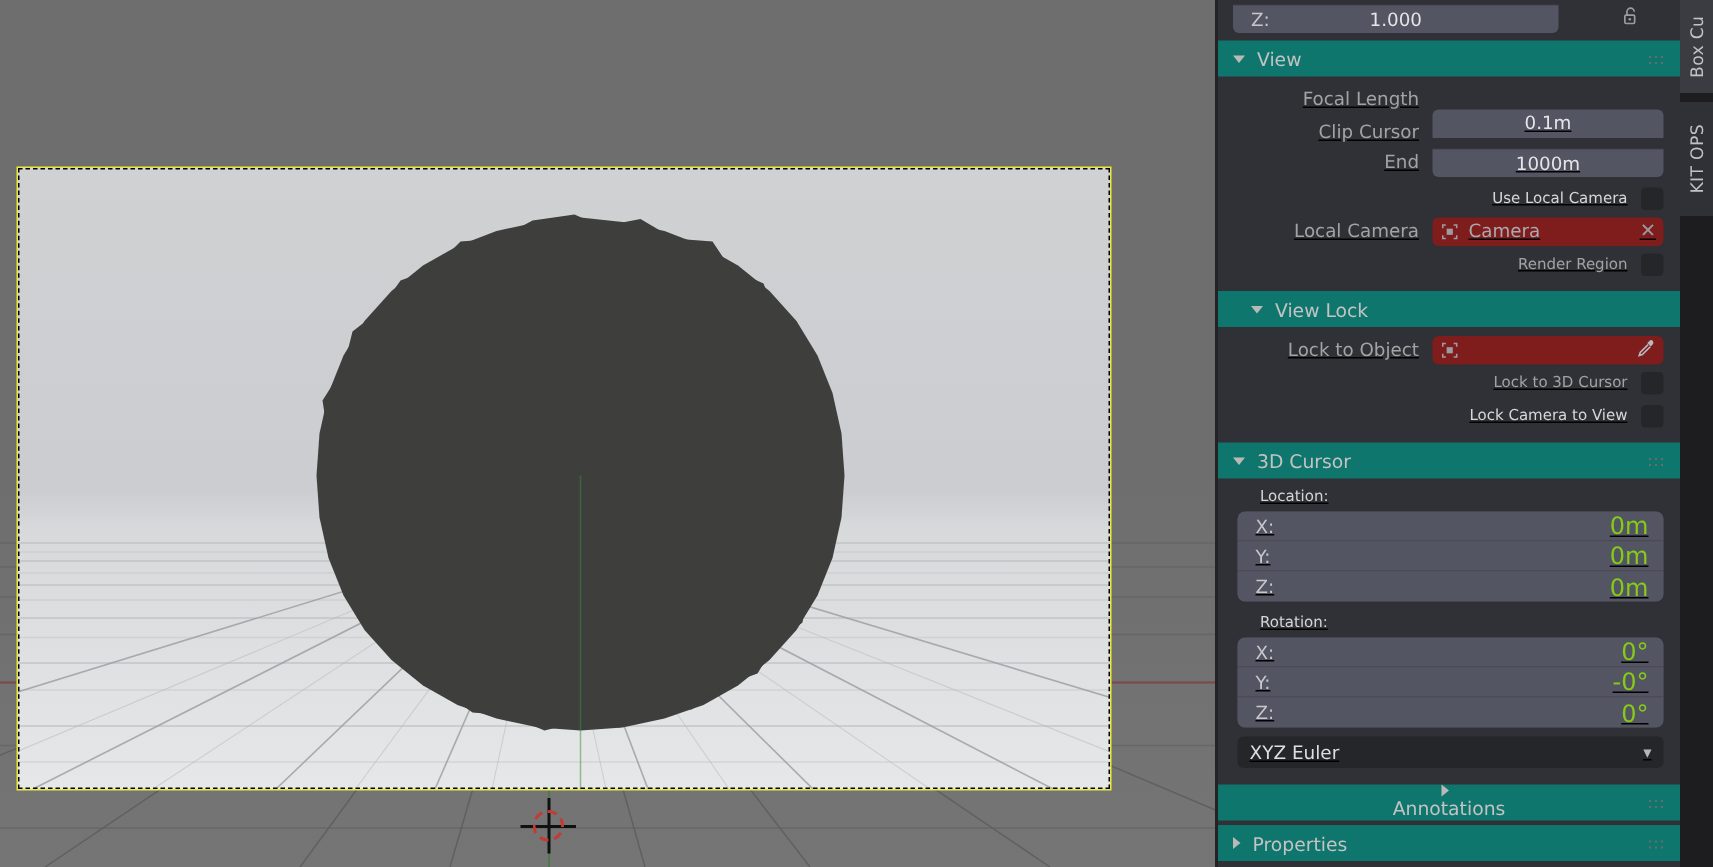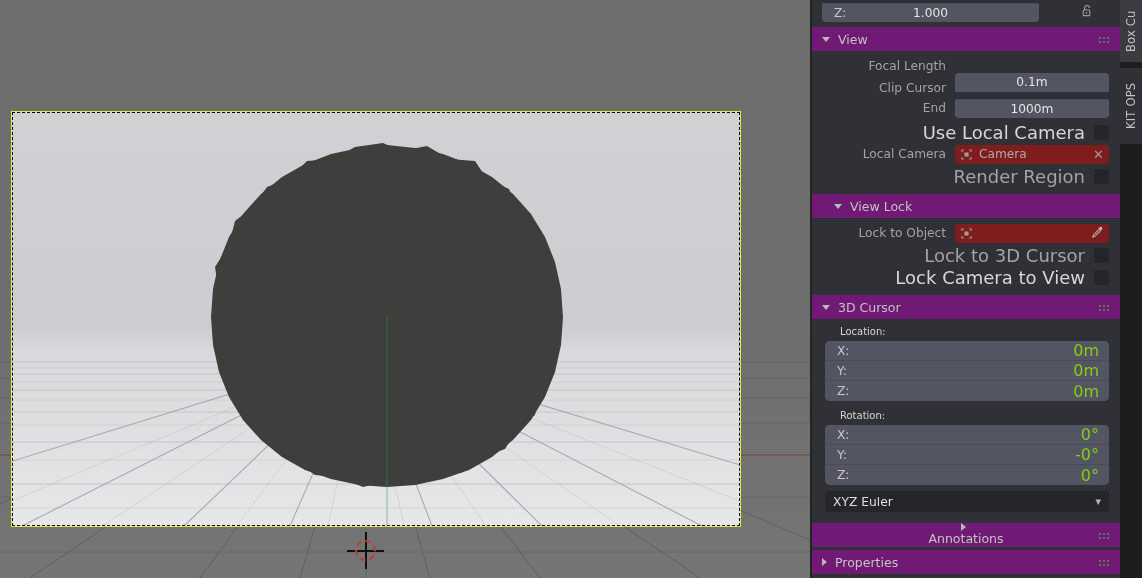--- a/index.html
+++ b/index.html
@@ -51,21 +51,21 @@
   #cursor3d .ch.v { top:-5px; left:12.5px; width:2px; height:37px; }
 
   
   #npanel {
     position: absolute; right: 22px; top: 0;
     width: 308px; height: 578px;
     background: #303136;
     overflow: hidden;
   }
   .panel-header {
-    background: #701a75;
+    background: #0f766e;
     height: 24px;
     display: flex; align-items: center;
     padding: 0 8px;
     color: #c3c3c3;
     font-size: 12.5px;
     position: relative;
   }
   .panel-header .tri {
     width: 0; height: 0; margin-right: 8px; margin-left: 2px;
     border-left: 4.5px solid transparent;
@@ -78,21 +78,21 @@
     border-top: 4.5px solid transparent;
     border-bottom: 4.5px solid transparent;
   }
   .grip {
     position: absolute; right: 10px; top: 9px;
     width: 12px; height: 7px;
     background-image:
       radial-gradient(circle, #6a6b71 0.8px, transparent 1px);
     background-size: 4px 4px;
   }
-  .panel-body { background: #303136; padding: 5px 0 6px 0; }
+  .panel-body { background: #303136; padding: 5px 0 6px 0; text-decoration: underline; }
 
   .row {
     display: flex; align-items: center;
     height: 20px; margin-bottom: 2px;
     padding: 0 11px 0 0;
   }
   .row .lbl {
     width: 143px; text-align: right;
     padding-right: 9px;
     color: #a3a3a6; font-size: 12.2px;
@@ -112,21 +112,21 @@
   .field.grouped-bot { border-radius: 0 0 4px 4px; border-top: 1px solid #4a4b57;}
 
   .checkbox {
     width: 15px; height: 15px;
     background: #25262a;
     border-radius: 3px;
     flex: none;
   }
   .row.cb { justify-content: flex-end; }
   .row.cb .cblabel {
-    color: #d7d7d9; font-size: 18px; margin-right: 9px;
+    color: #d7d7d9; font-size: 10px; margin-right: 9px;
   }
   .row.cb .cblabel.dim { color: #a3a3a6; }
 
   .idfield {
     flex: 1; height: 19px;
     background: #7f1d1d;
     border-radius: 4px;
     display: flex; align-items: center;
     padding: 0 5px;
     position: relative;

